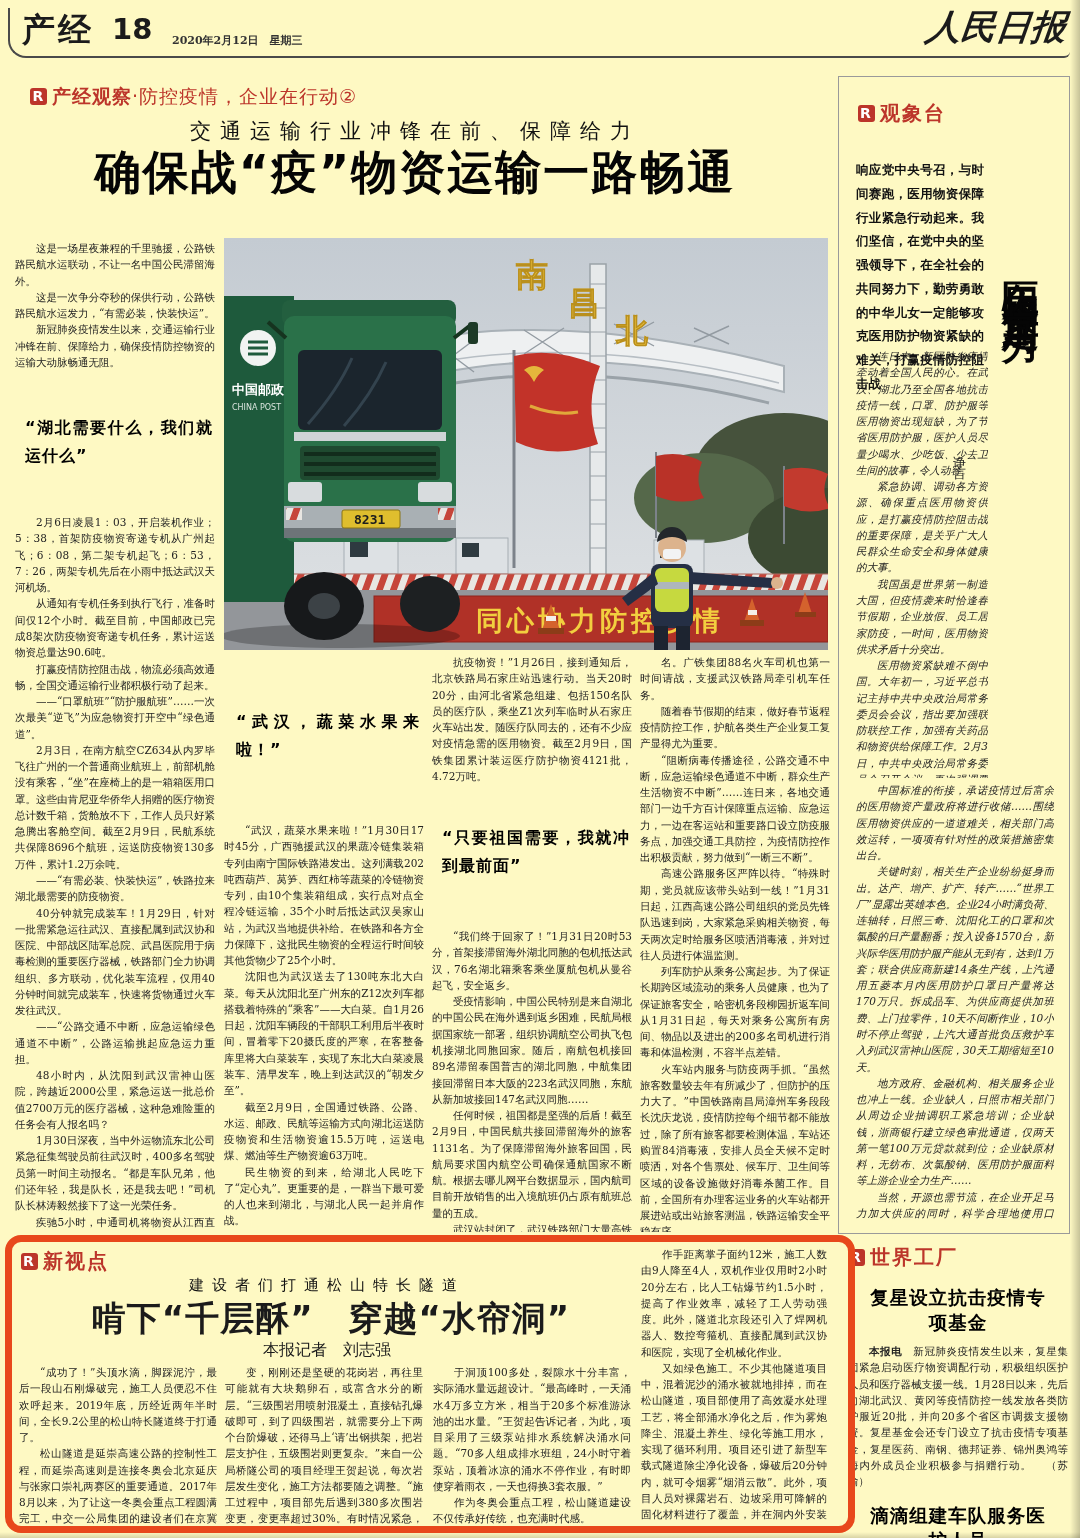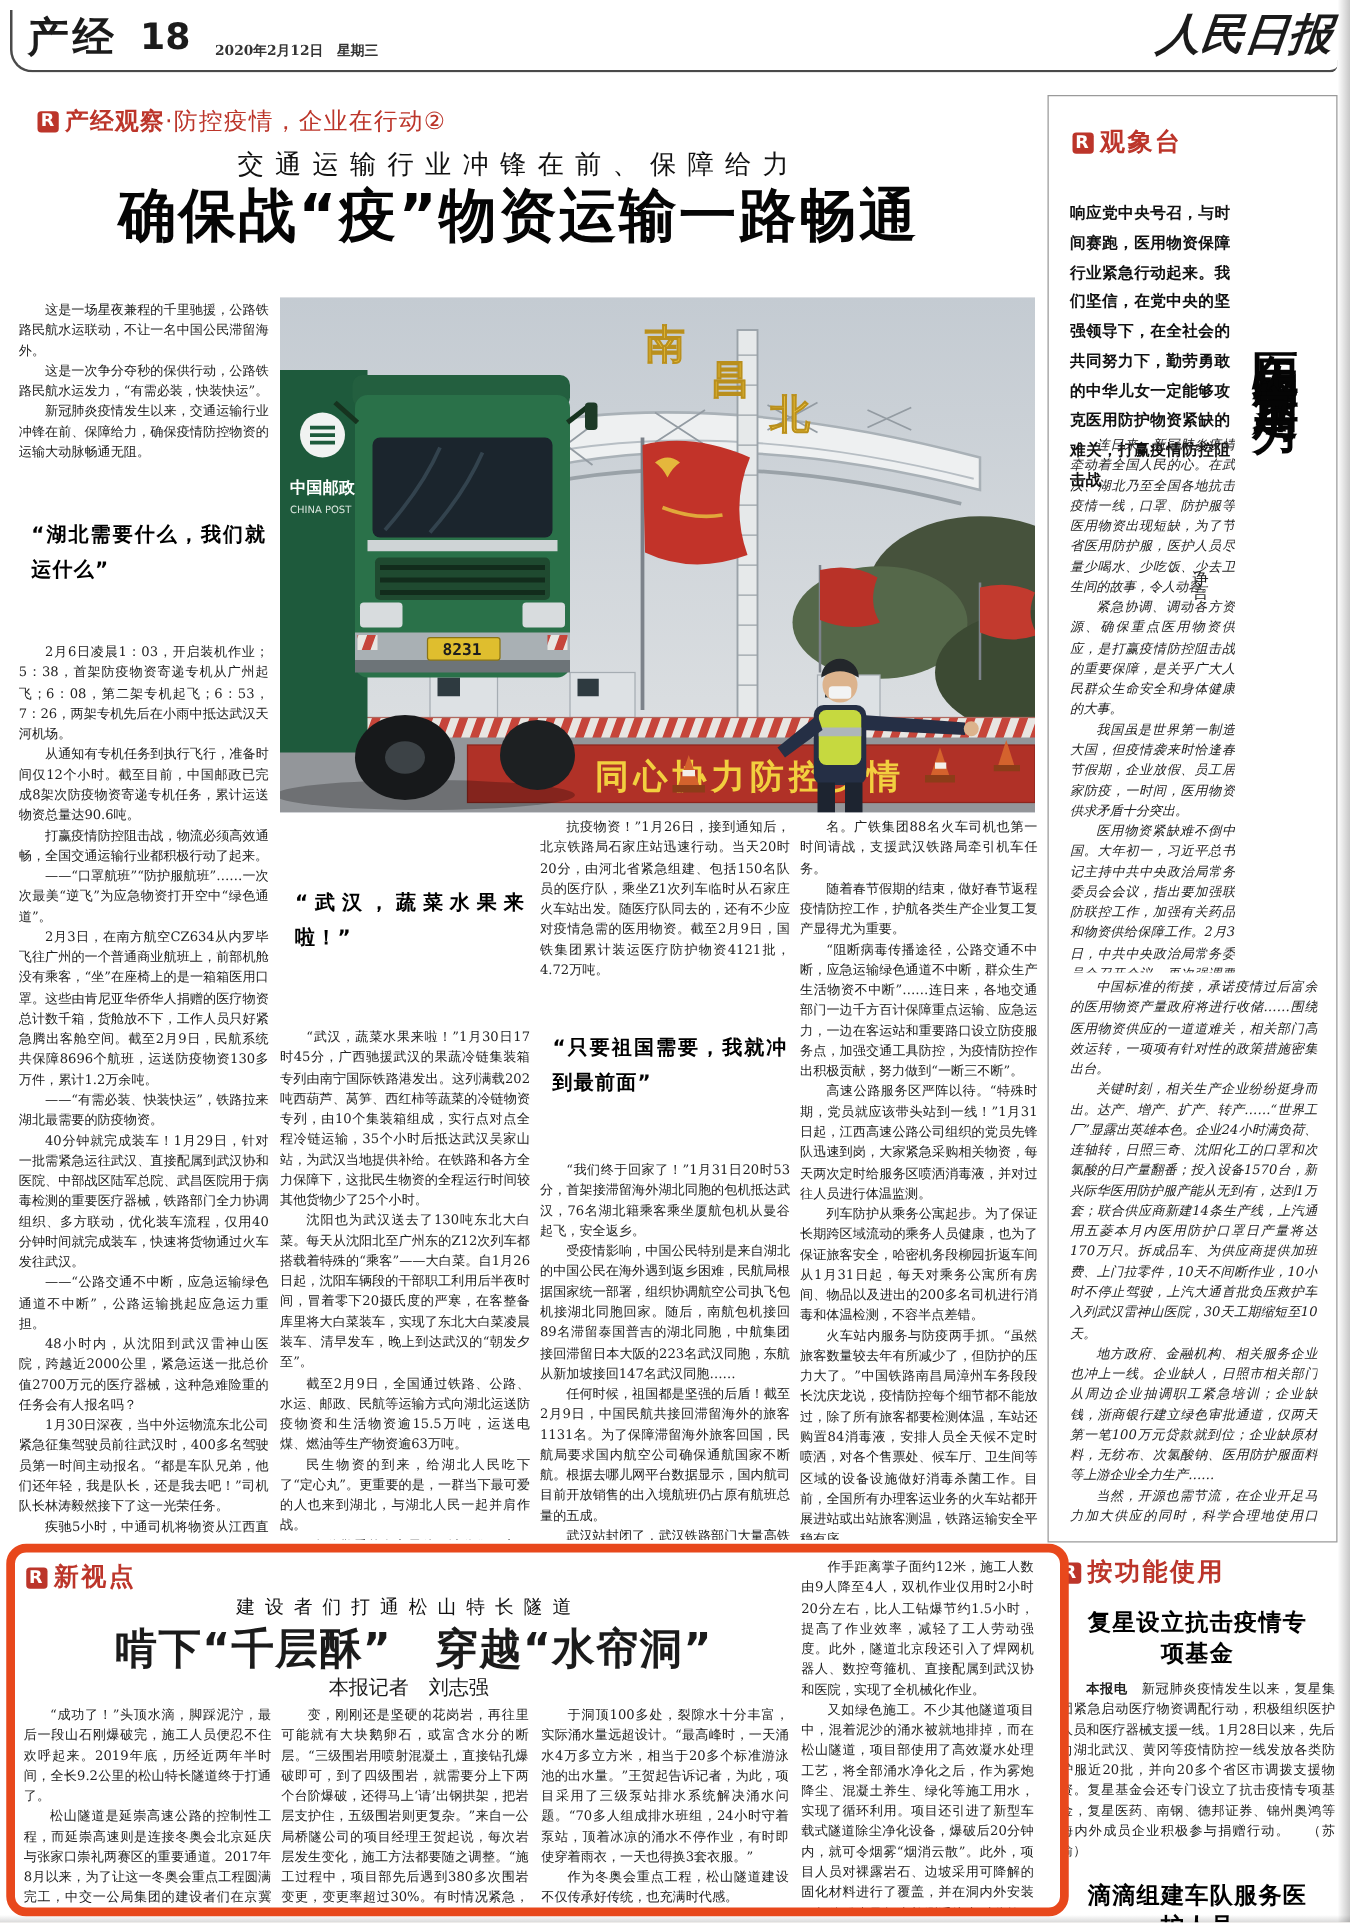--- a/index.html
+++ b/index.html
@@ -1,16 +1,16 @@
 <!DOCTYPE html>
 <html><head>
 <meta charset="utf-8">
 <style>
   html,body{margin:0;padding:0;background:#e9e7e3;}
-  #page{position:relative;width:1080px;height:1538px;background:#ffffff;overflow:hidden;
+  #page{position:relative;width:1080px;height:1538px;background:#fef9c3;overflow:hidden;
         font-family:"DejaVu Serif","Liberation Serif",serif;color:#1b1b1b;}
   
   .mh-rule{position:absolute;left:8px;top:8px;width:1060px;height:48px;
            border-left:2px solid #4a4a4a;border-bottom:2px solid #4a4a4a;
            border-bottom-left-radius:18px;border-bottom-right-radius:6px;}
   .mh-section{position:absolute;left:22px;top:8px;font-size:33px;font-weight:900;letter-spacing:3px;
               font-family:"DejaVu Sans","Liberation Sans",sans-serif;}
   .mh-page{position:absolute;left:112px;top:12px;font-size:29px;font-weight:700;
            font-family:"DejaVu Sans","Liberation Sans",sans-serif;}
   .mh-date{position:absolute;left:172px;top:33px;font-size:11px;font-weight:700;color:#333;}
@@ -342,21 +342,21 @@
         <div>
           <p>作手距离掌子面约12米，施工人数由9人降至4人，双机作业仅用时2小时20分左右，比人工钻爆节约1.5小时，提高了作业效率，减轻了工人劳动强度。此外，隧道北京段还引入了焊网机器人、数控弯箍机、直接配属到武汉协和医院，实现了全机械化作业。</p>
           <p>又如绿色施工。不少其他隧道项目中，混着泥沙的涌水被就地排掉，而在松山隧道，项目部使用了高效凝水处理工艺，将全部涌水净化之后，作为雾炮降尘、混凝土养生、绿化等施工用水，实现了循环利用。项目还引进了新型车载式隧道除尘净化设备，爆破后20分钟内，就可令烟雾“烟消云散”。此外，项目人员对裸露岩石、边坡采用可降解的固化材料进行了覆盖，并在洞内外安装了气体粉尘及扬尘检测系统实时监控，以全方位的措施保护生态环境。</p>
         </div>
       </div>
   </div>
   <div id="highlight-box"></div>
 
   <div id="brief">
     <div class="sec-head">
-      <span class="rlogo">R</span><span>按功能使用</span>
+      <span class="rlogo">R</span><span>世界工厂</span>
     </div>
     <h3 class="brief-h">复星设立抗击疫情专项基金</h3>
     <p class="brief-p"><b>本报电</b><span>　新冠肺炎疫情发生以来，复星集团紧急启动医疗物资调配行动，积极组织医护人员和医疗器械支援一线。1月28日以来，先后向湖北武汉、黄冈等疫情防控一线发放各类防护服近20批，并向20多个省区市调拨支援物资。复星基金会还专门设立了抗击疫情专项基金，复星医药、南钢、德邦证券、锦州奥鸿等海内外成员企业积极参与捐赠行动。</span><span class="brief-sig">（苏　渝）</span></p>
     <h3 class="brief-h">滴滴组建车队服务医护人员</h3>
 
   </div>
 
   <div id="edge-r"></div>
   <div id="edge-b"></div>
 </div>

